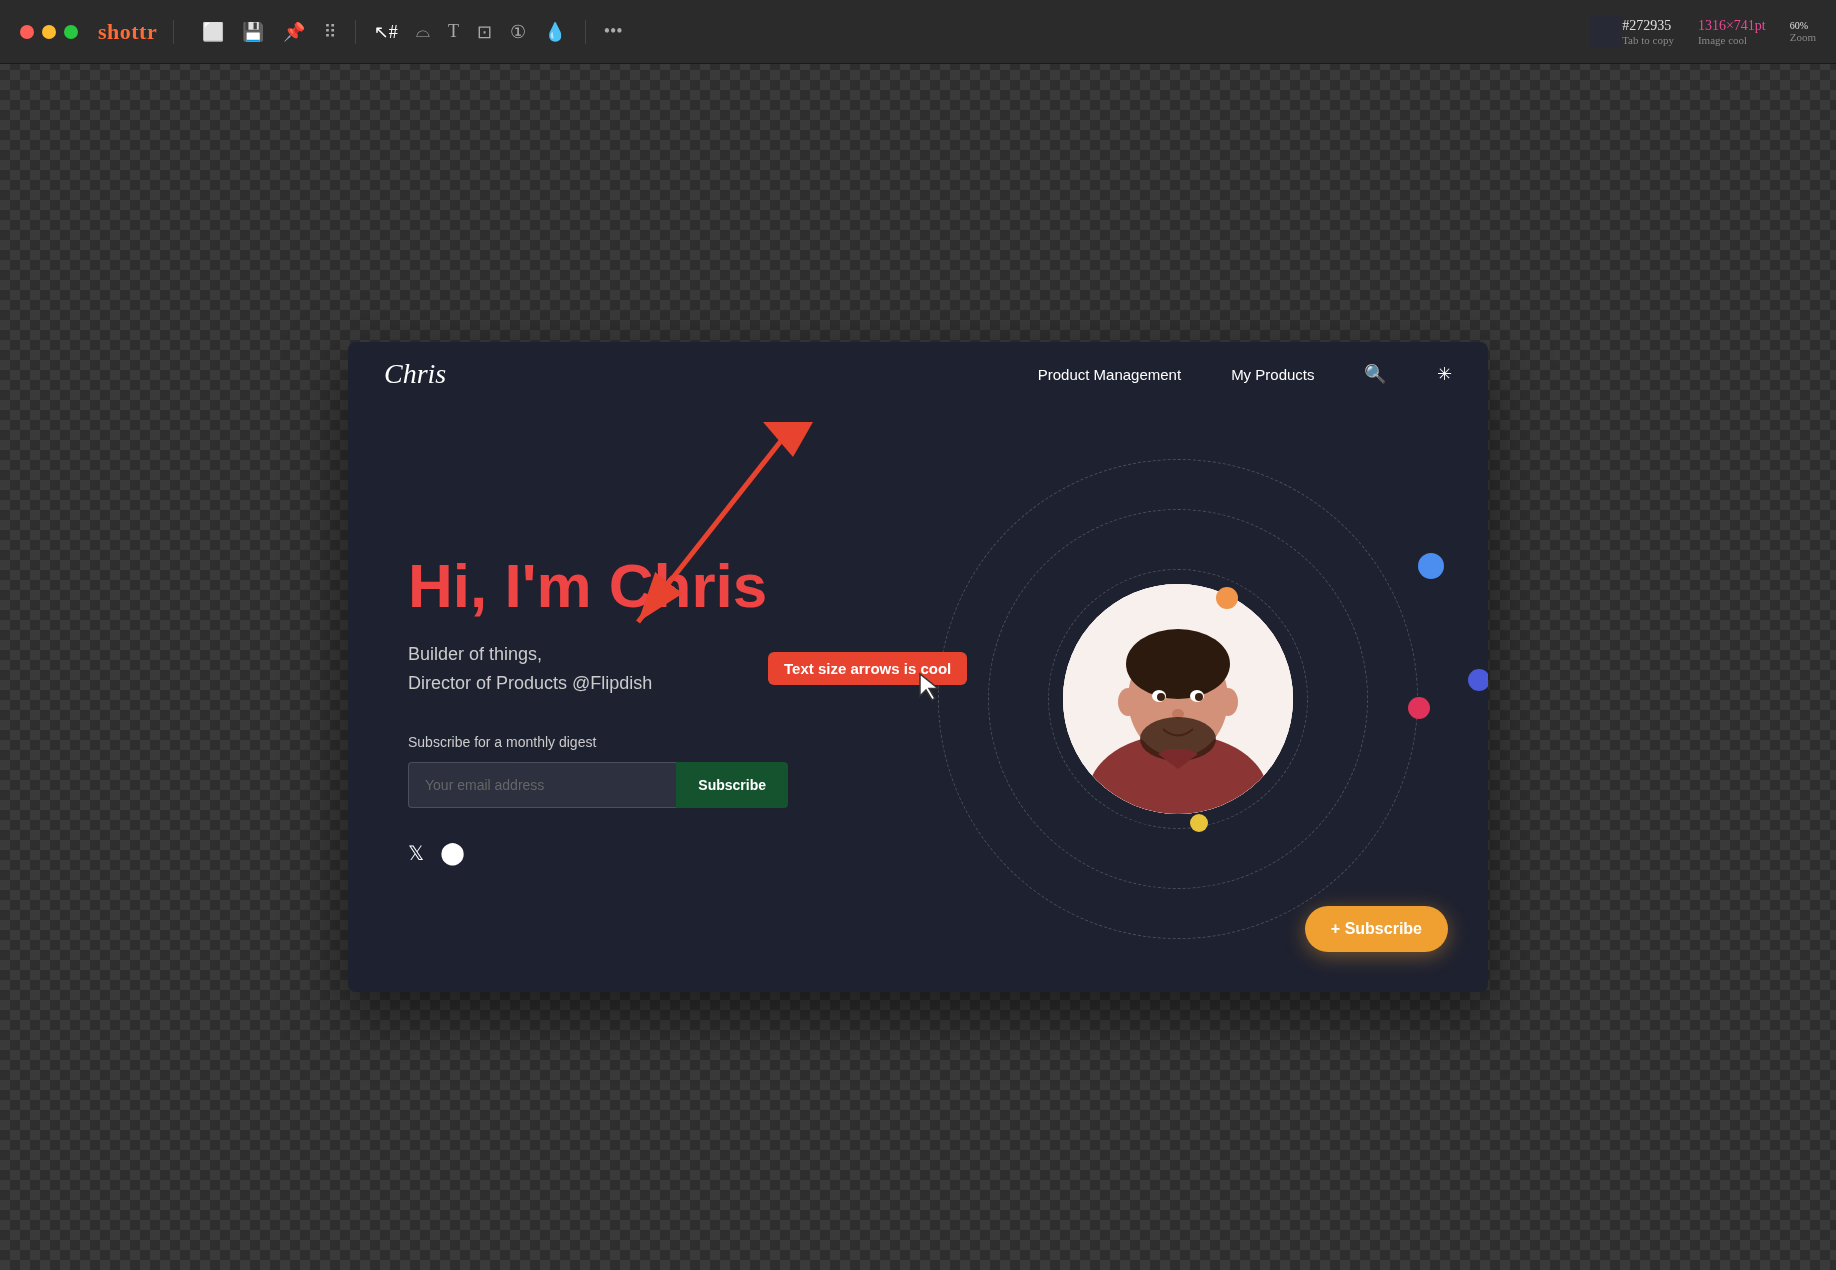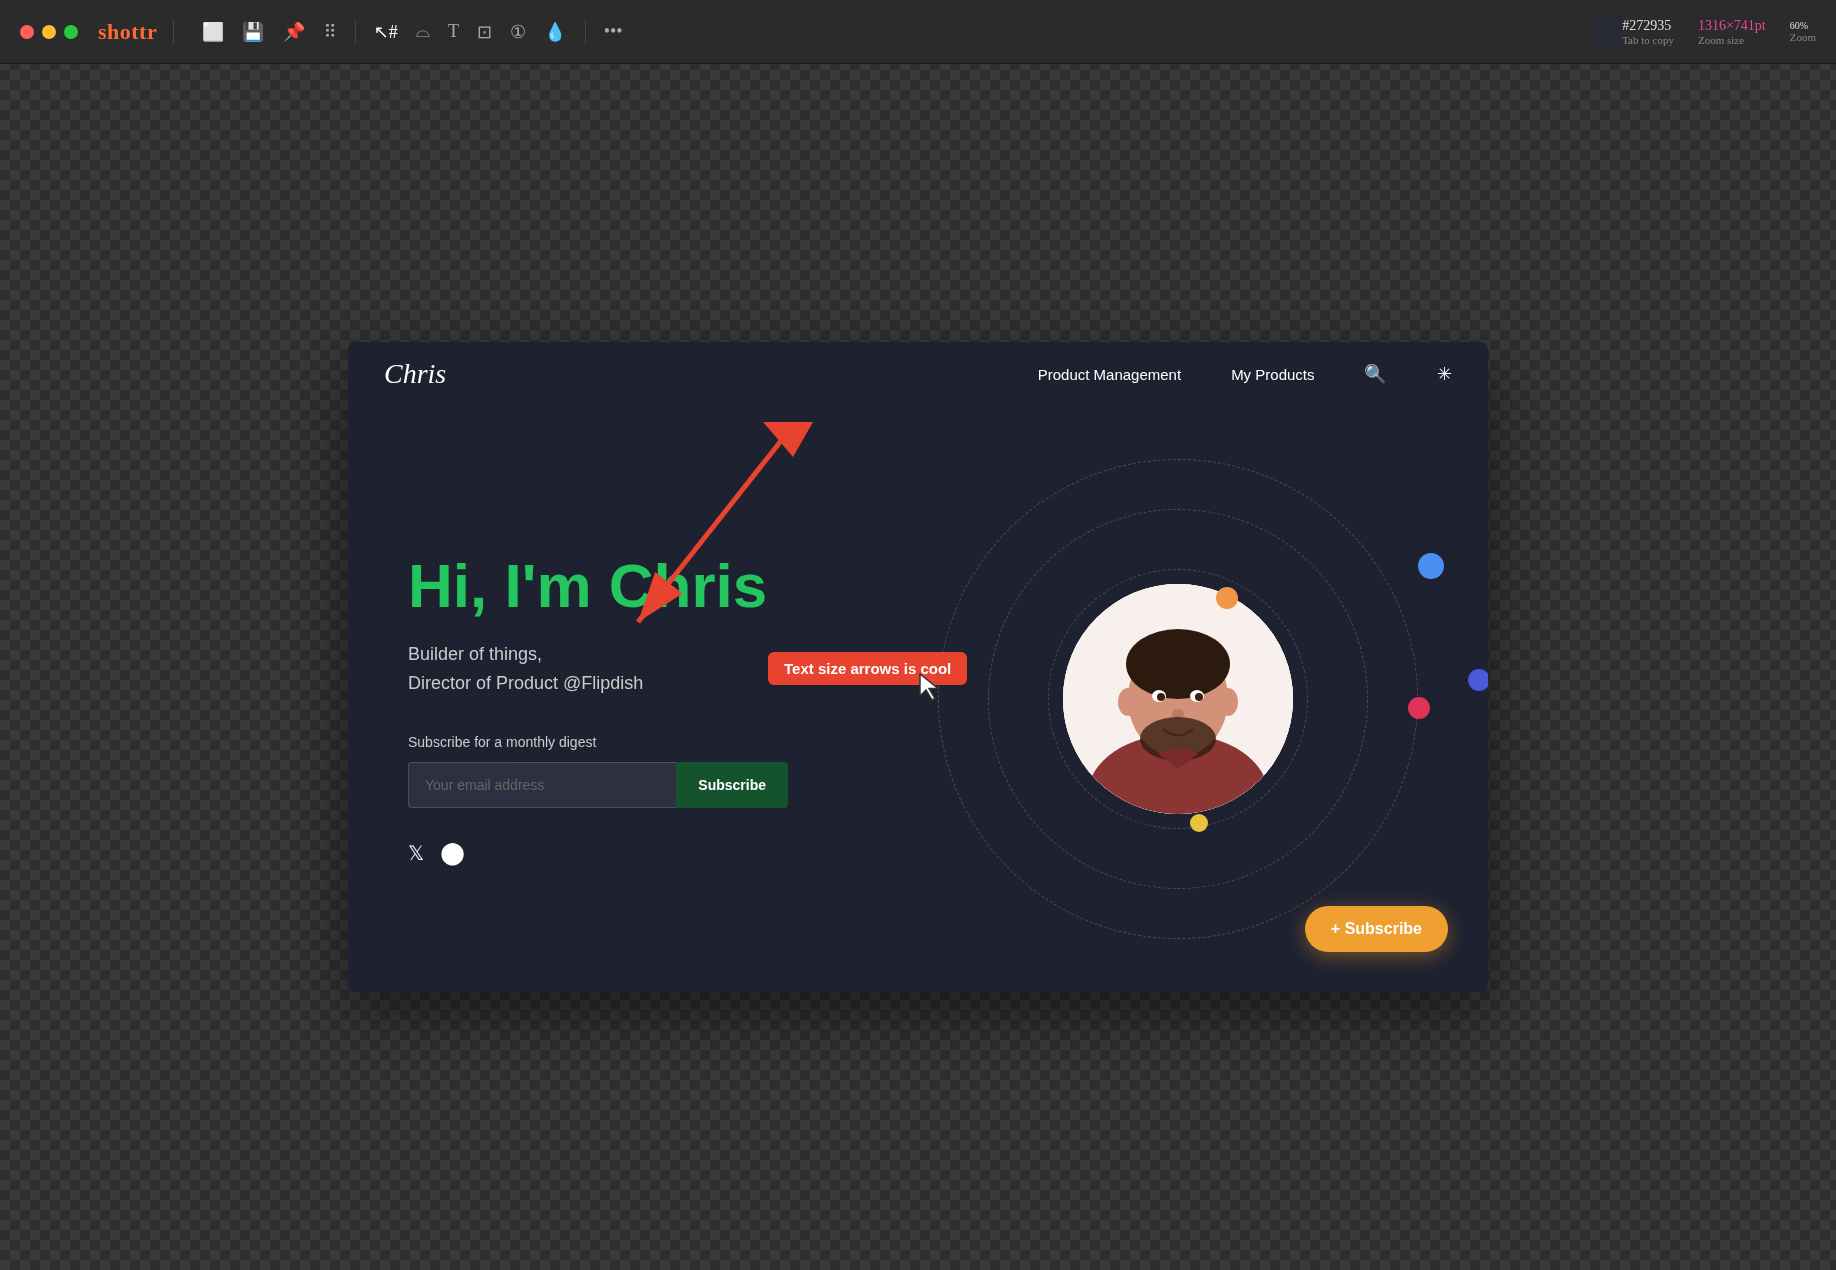--- a/index.html
+++ b/index.html
@@ -193,21 +193,21 @@
       align-items: center;
       padding: 0 60px;
     }
 
     .site-left {
       flex: 1;
       padding-top: 20px;
     }
 
     .site-heading {
-      color: #22c55e;
+      color: #ef4444;
       font-size: 62px;
       font-weight: 800;
       line-height: 1.1;
       margin-bottom: 20px;
       font-family: -apple-system, BlinkMacSystemFont, 'Segoe UI', sans-serif;
     }
 
     .site-subtitle {
       color: #ccc;
       font-size: 18px;
@@ -432,21 +432,21 @@
     <div class="color-indicator">
       <div class="color-swatch"></div>
       <div class="color-info">
         <span class="color-hex">#272935</span>
         <span class="color-copy">Tab to copy</span>
       </div>
     </div>
 
     <div class="image-size-info">
       <span class="size-value">1316×741pt</span>
-      <span class="size-label">Zoom size</span>
+      <span class="size-label">Image cool</span>
     </div>
 
     <div class="zoom-info">
       <span class="zoom-value">60%</span>
       <span class="zoom-label">Zoom</span>
     </div>
   </div>
 </div>
 
 <div class="canvas-area">
@@ -462,21 +462,21 @@
         <span class="site-nav-icon">✳</span>
       </div>
     </nav>
 
     <div class="site-content">
 
       <div class="site-left">
         <h1 class="site-heading">Hi, I'm Chris</h1>
         <p class="site-subtitle">
           <span>Builder of things,</span><br>
-          <span>Director of Product @Flipdish</span>
+          <span>Director of Products @Flipdish</span>
         </p>
         <p class="site-subscribe-label">Subscribe for a monthly digest</p>
         <div class="site-subscribe-form">
           <input class="site-email-input" type="email" placeholder="Your email address" style="">
           <button class="site-subscribe-btn">Subscribe</button>
         </div>
         <div class="site-social-icons">
           <span class="site-social-icon">𝕏</span>
           <span class="site-social-icon" style="font-size:22px;">⬤</span>
         </div>

